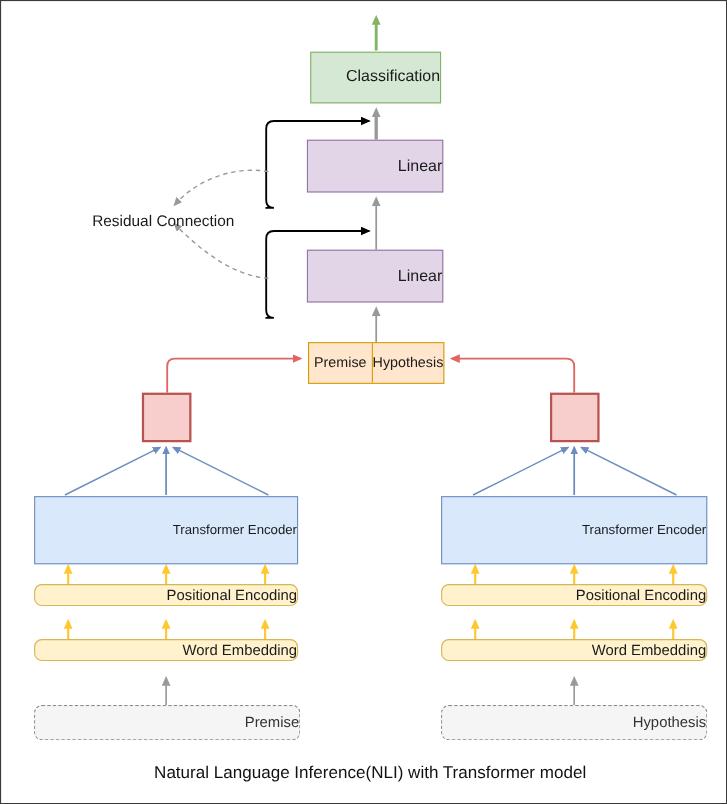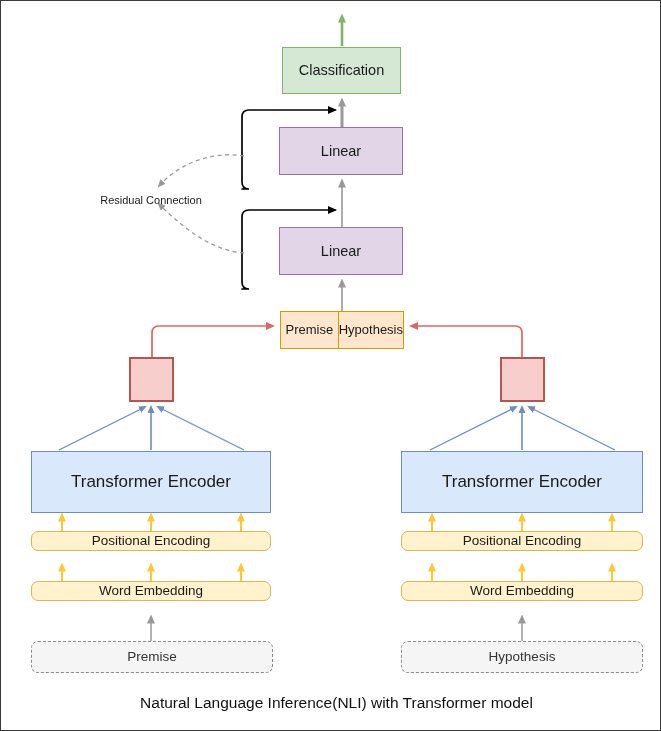--- a/index.html
+++ b/index.html
@@ -24,21 +24,21 @@
     left: 0;
     top: 0;
     width: 661px;
     height: 731px;
   }
   .node {
     position: absolute;
     box-sizing: border-box;
     display: flex;
     align-items: center;
-    justify-content: center;
+    justify-content: flex-end;
     text-align: center;
     color: #1a1a1a;
     z-index: 3;
   }
   .node-label {
     display: block;
     line-height: 1.15;
     white-space: nowrap;
   }
 
@@ -84,21 +84,21 @@
     background: #f8cecc;
     border: 2.4px solid #b85450;
   }
   .n-pool-left { left: 128px; top: 356px; }
   .n-pool-right { left: 499px; top: 356px; }
 
   .n-encoder {
     height: 62px;
     background: #dae8fc;
     border: 1.6px solid #6c8ebf;
-    font-size: 17px;
+    font-size: 12px;
   }
   .n-encoder-left  { left: 30px;  top: 450px; width: 240px; }
   .n-encoder-right { left: 400px; top: 450px; width: 242px; }
 
   .n-yellow {
     height: 20px;
     background: #ffe6cc;
     background: #fff2cc;
     border: 1.6px solid #d6b656;
     border-radius: 7px;
@@ -115,21 +115,21 @@
     border: 1.6px dashed #8a8a8a;
     border-radius: 7px;
     font-size: 13.5px;
     color: #333333;
   }
   .n-input-left  { left: 30px;  top: 640px; width: 242px; }
   .n-input-right { left: 400px; top: 640px; width: 242px; }
 
   .n-residual-label {
     left: 88px; top: 190px; width: 124px; height: 18px;
-    font-size: 11px;
+    font-size: 14px;
     color: #1a1a1a;
     background: transparent;
     border: none;
   }
   .caption {
     position: absolute;
     left: 5px; top: 693px; width: 661px;
     text-align: center;
     font-size: 15.5px;
     color: #111111;

